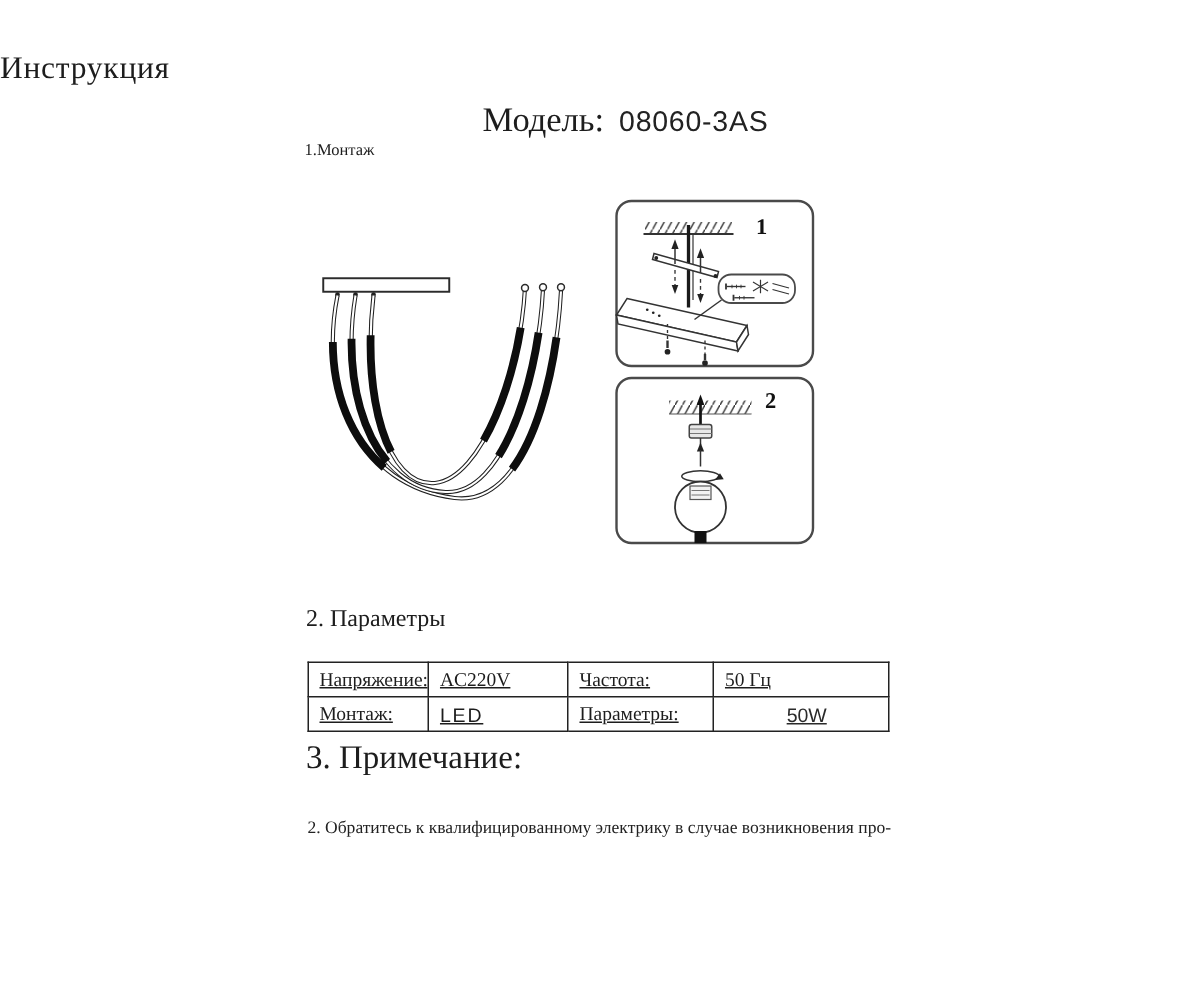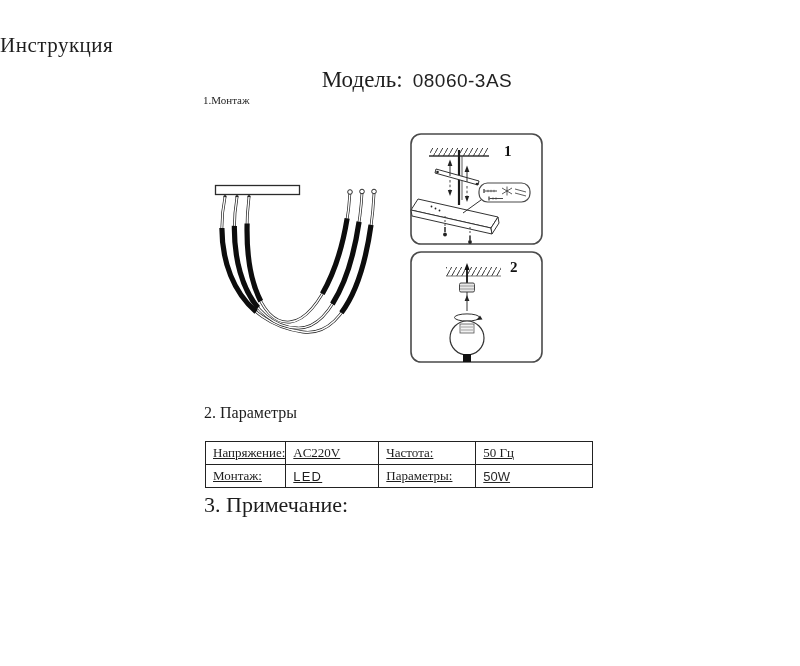--- a/index.html
+++ b/index.html
@@ -10,21 +10,21 @@
   .model-line{position:absolute;top:67px;left:17px;width:100%;text-align:center;font-size:23px;}
   .model-value{font-family:"Liberation Sans",sans-serif;font-size:19px;letter-spacing:0.5px;
                margin-left:10px;color:#222;}
   .sec-montage{position:absolute;left:203px;top:94px;font-size:11px;}
   .diagram{position:absolute;left:195px;top:125px;}
   .sec-params{position:absolute;left:204px;top:404px;font-size:16px;}
   table.params{position:absolute;left:205px;top:441px;border-collapse:collapse;table-layout:fixed;}
   table.params td{border:1px solid #222;height:22px;font-size:13px;padding:0 0 0 7px;
                   vertical-align:middle;white-space:nowrap;overflow:hidden;text-decoration:underline;}
   td.led{font-family:"Liberation Sans",sans-serif;font-size:12.5px;letter-spacing:1.2px;padding-left:12px;}
-  td.small-sans{font-family:"Liberation Sans",sans-serif;font-size:11px;padding-left:14px;color:#2a2a2a;}
+  td.small-sans{font-family:"Liberation Sans",sans-serif;font-size:11px;padding-left:14px;color:#2a2a2a;text-align:center;}
   .sec-notes{position:absolute;left:204px;top:492px;font-size:22px;}
   .notes{position:absolute;left:205px;top:518px;font-size:11.7px;line-height:13.5px;
          color:#222;white-space:pre;}
   .stepnum{font-family:"Liberation Serif",serif;font-size:15px;font-weight:bold;fill:#111;}
 </style>
 </head>
 <body>
 
 <div class="page">
 
@@ -179,20 +179,21 @@
       <td class="led">LED</td>
       <td>Параметры:</td>
       <td class="small-sans">50W</td>
     </tr>
   </tbody>
     </table>
 
   <div class="sec-notes">3. Примечание:</div>
 
   <div class="notes">
+    <div>2. Обратитесь к квалифицированному электрику в случае возникновения про-</div>
     
     
     
     
     
   </div>
 
 </div>
 
 </body></html>

